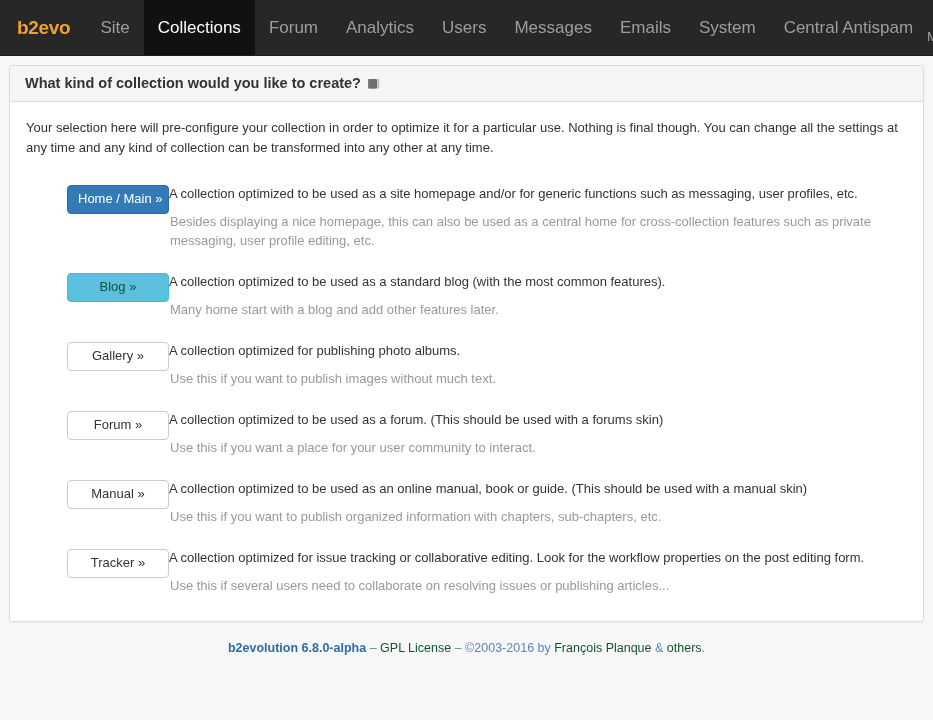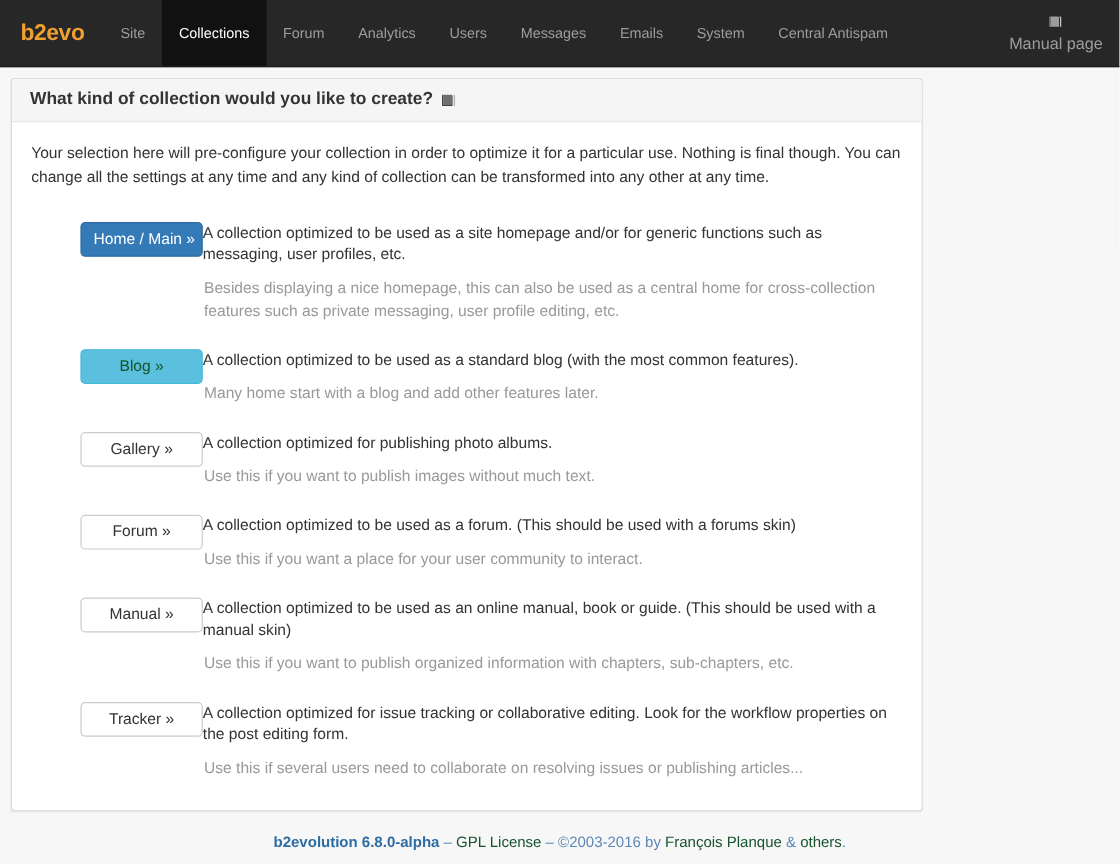--- a/index.html
+++ b/index.html
@@ -38,21 +38,21 @@
   }
   .nav-items {
     display: flex;
     align-items: stretch;
   }
   .nav-item {
     display: flex;
     align-items: center;
     padding: 0 14px;
     color: #9d9d9d;
-    font-size: 12px;
+    font-size: 17px;
     text-decoration: none;
     white-space: nowrap;
     cursor: pointer;
   }
   .nav-item.active {
     background: #111111;
     color: #ffffff;
   }
   .navbar-right {
     margin-left: auto;
@@ -83,21 +83,21 @@
 
   
   .wrap {
     padding: 9px 9px 0 9px;
   }
   .panel {
     background: #ffffff;
     border: 1px solid #dcdcdc;
     border-radius: 3px;
     box-shadow: 0 1px 1px rgba(0,0,0,0.04);
-    width: 760px;
+    width: 915px;
   }
   .panel-heading {
     background: #f5f5f5;
     border-bottom: 1px solid #dddddd;
     border-radius: 3px 3px 0 0;
     padding: 9px 15px 10px 15px;
     font-size: 14.5px;
     font-weight: bold;
     color: #333333;
     display: flex;

